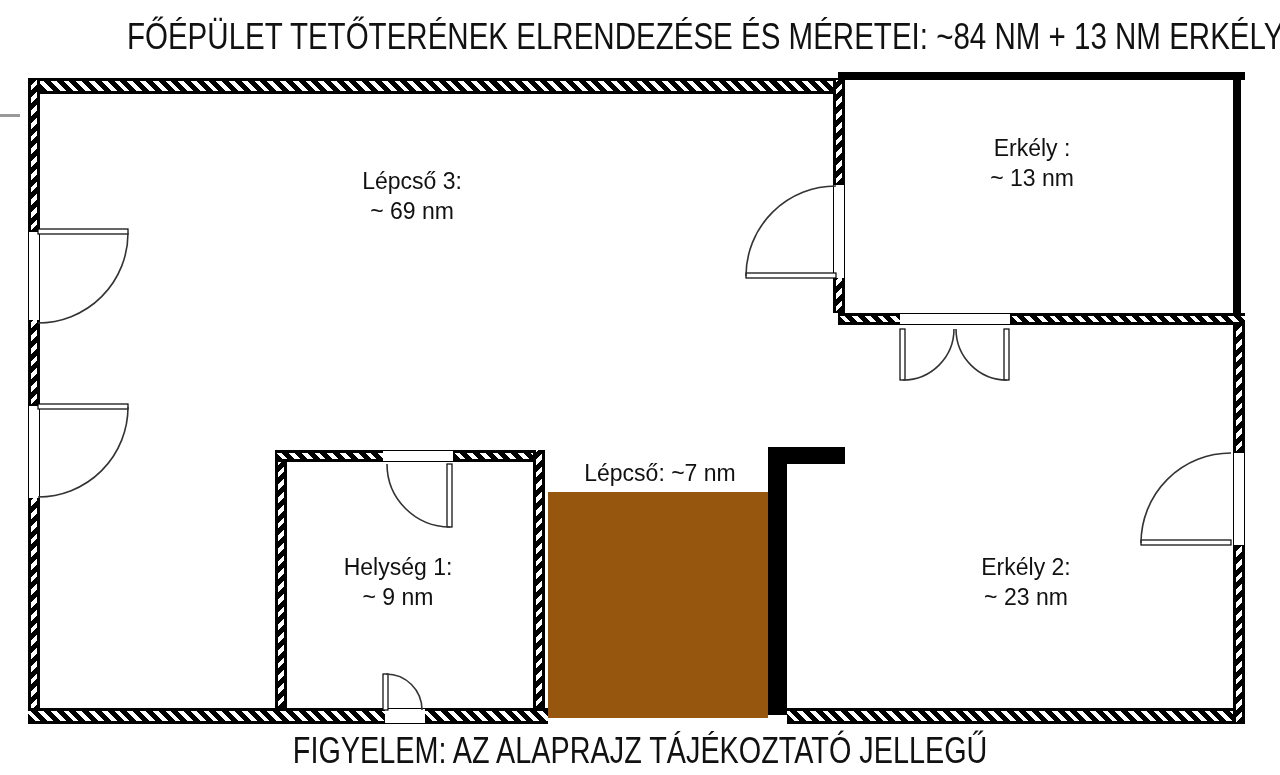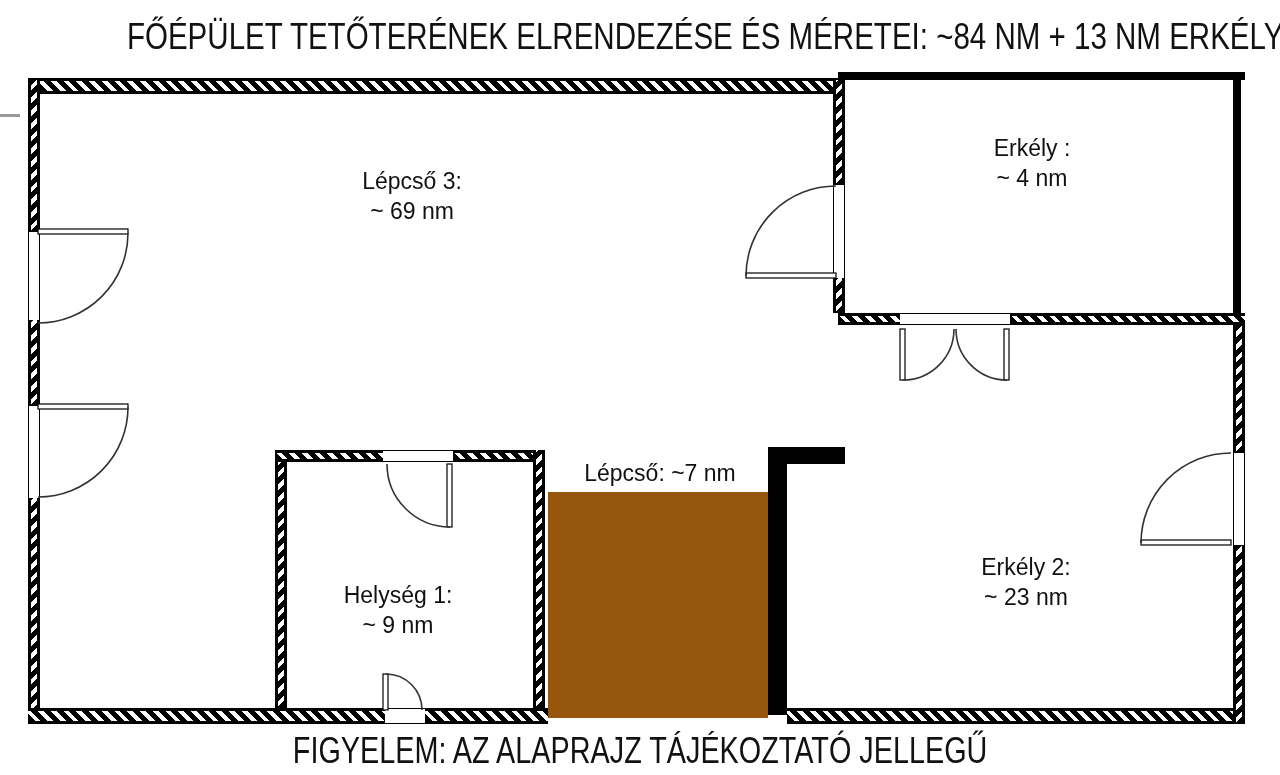--- a/index.html
+++ b/index.html
@@ -112,28 +112,28 @@
     </g>
   </svg>
 
   <div class="room-label" style="left:412px;top:166px;">
     <div>Lépcső 3:</div>
     <div>~ 69 nm</div>
   </div>
 
   <div class="room-label" style="left:1032px;top:133px;">
     <div>Erkély :</div>
-    <div>~ 4 nm</div>
+    <div>~ 13 nm</div>
   </div>
 
   <div class="room-label" style="left:660px;top:458px;">
     <div>Lépcső: ~7 nm</div>
   </div>
 
-  <div class="room-label" style="left:398px;top:580px;">
+  <div class="room-label" style="left:398px;top:552px;">
     <div>Helység 1:</div>
     <div>~ 9 nm</div>
   </div>
 
   <div class="room-label" style="left:1026px;top:552px;">
     <div>Erkély 2:</div>
     <div>~ 23 nm</div>
   </div>
 
   <div class="title-row" style="top:730px;">

